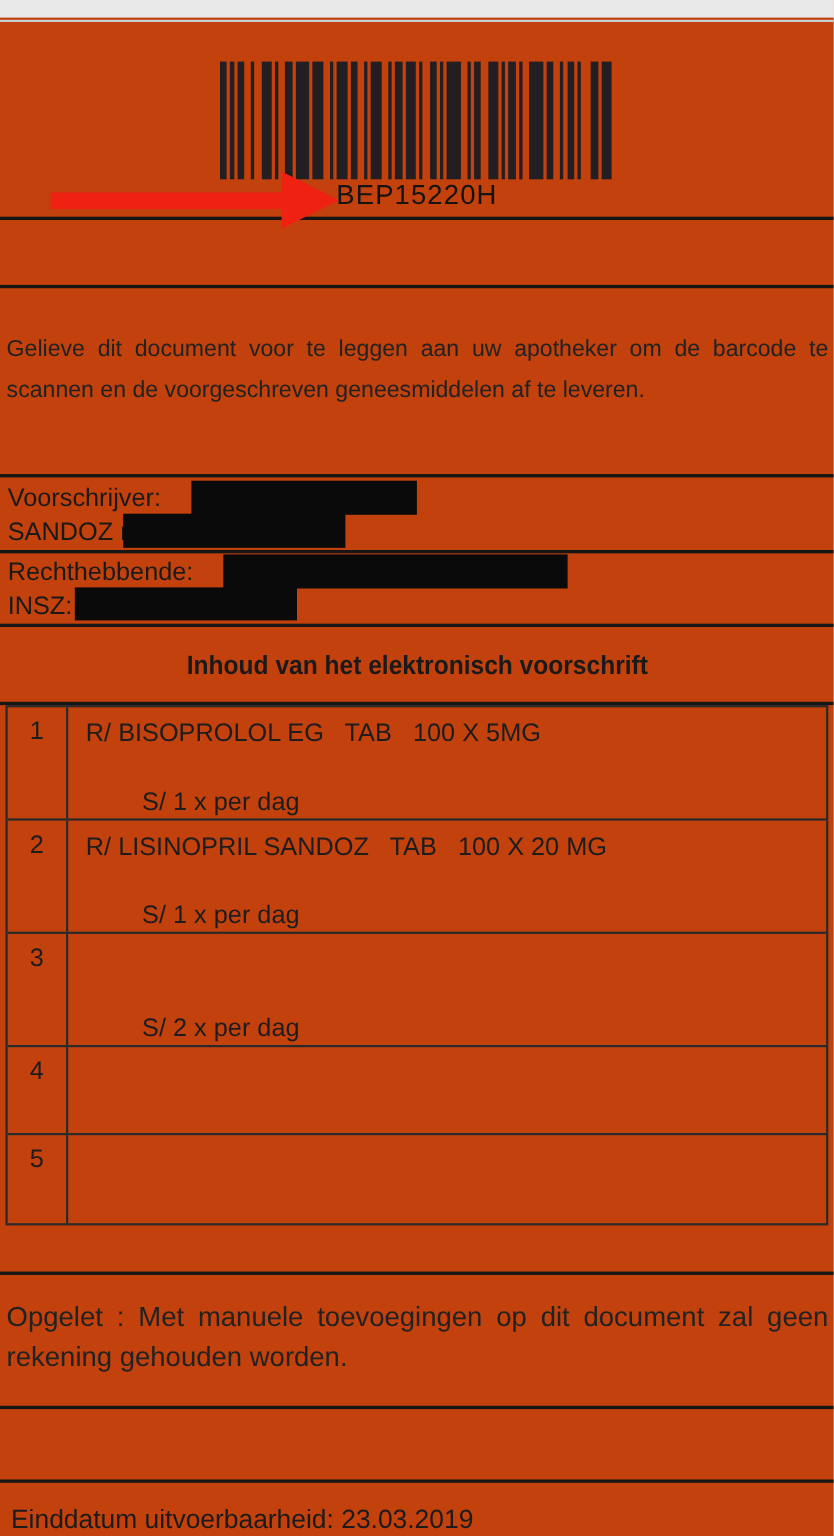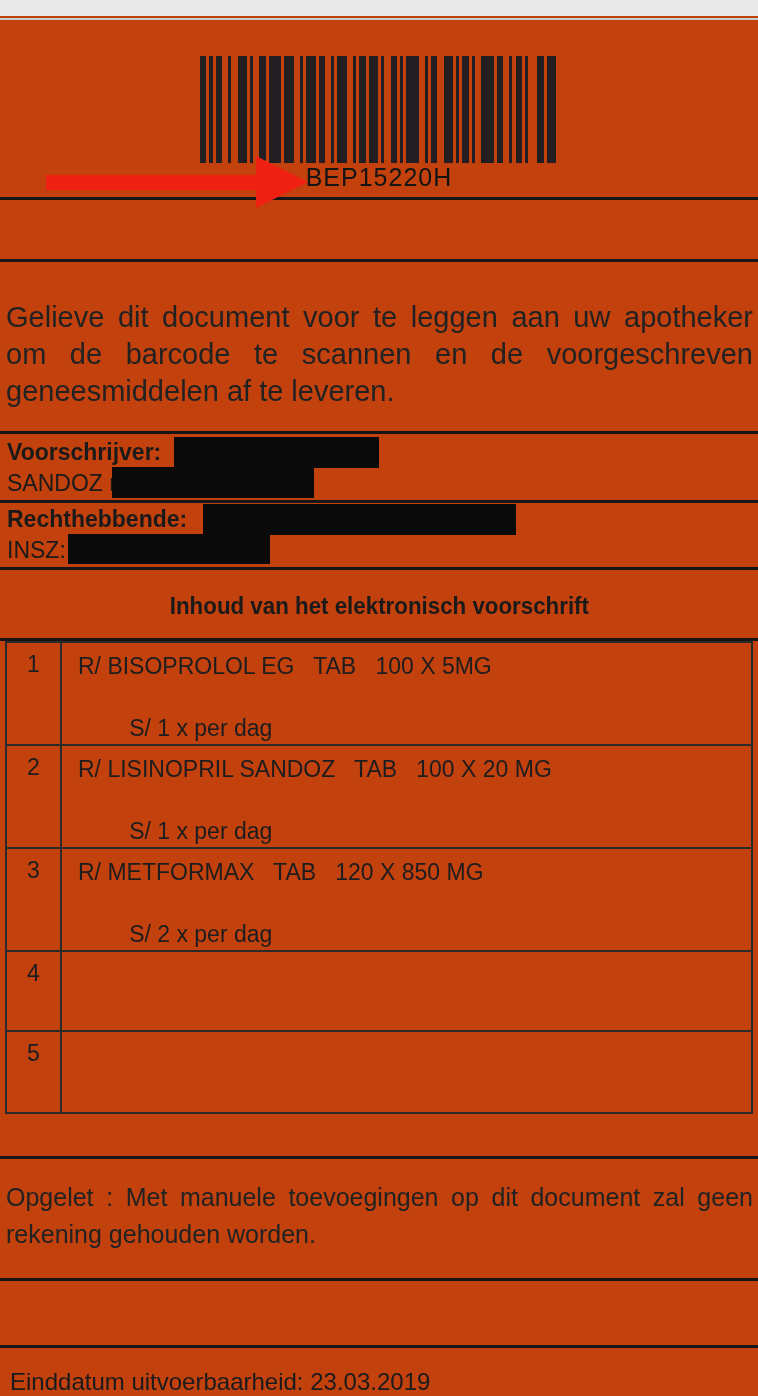--- a/index.html
+++ b/index.html
@@ -21,25 +21,25 @@
 
   
   .arrow-shaft{position:absolute; left:46px; top:159px; width:212px; height:15px; background:#ee2113; z-index:3;}
   .arrow-head{position:absolute; left:256px; top:140px; width:0; height:0; z-index:3;
     border-top:26px solid transparent; border-bottom:26px solid transparent; border-left:52px solid #ee2113;}
 
   .doc-title{position:absolute; left:0; right:0; top:190px; height:44px; line-height:44px; text-align:center;}
   .doc-title .inner{display:inline-block; transform:scaleX(.88); transform-origin:50% 50%;
     font-weight:bold; font-size:26px; letter-spacing:.5px; color:#1a1a1a; white-space:nowrap;}
 
-  .intro{position:absolute; left:6px; right:5px; top:283px; font-size:29px; line-height:37px;
+  .intro{position:absolute; left:6px; right:5px; top:283px; font-size:21px; line-height:37px;
     text-align:justify; color:#222;}
 
   .field-label{position:absolute; font-size:23px; color:#1a1a1a; white-space:nowrap;}
-  .bold{font-weight:bold;text-align:right;}
+  .bold{font-weight:normal;text-align:right;}
   .redaction{position:absolute; background:#0a0a0a;}
 
   .section-heading{position:absolute; left:0; right:0; top:572px; height:36px; line-height:36px; text-align:center;}
   .section-heading .inner{display:inline-block; transform:scaleX(.93); transform-origin:50% 50%;
     font-weight:bold; font-size:24px; color:#1a1a1a; white-space:nowrap;}
 
   .rx-table{position:absolute; left:5px; top:625px; width:748px; height:473px;
     border:2px solid #2a2a2a; box-sizing:border-box;
     display:grid; grid-template-rows:repeat(5,1fr);}
   .rx-row{display:flex; border-bottom:2px solid #2a2a2a;}
@@ -172,21 +172,21 @@
       <div class="rx-body"><span>R/ BISOPROLOL EG   TAB   100 X 5MG</span><br>
         <span>S/ 1 x per dag</span></div>
     </div>
     <div class="rx-row">
       <div class="rx-num">2</div>
       <div class="rx-body"><span>R/ LISINOPRIL SANDOZ   TAB   100 X 20 MG</span><br>
         <span>S/ 1 x per dag</span></div>
     </div>
     <div class="rx-row">
       <div class="rx-num">3</div>
-      <div class="rx-body"><span>R/ METFORMAX   TAB   120 X 850 MG</span><br>
+      <div class="rx-body"><br>
         <span>S/ 2 x per dag</span></div>
     </div>
     <div class="rx-row">
       <div class="rx-num">4</div>
       <div class="rx-body"><span></span></div>
     </div>
     <div class="rx-row">
       <div class="rx-num">5</div>
       <div class="rx-body"><span></span></div>
     </div>

